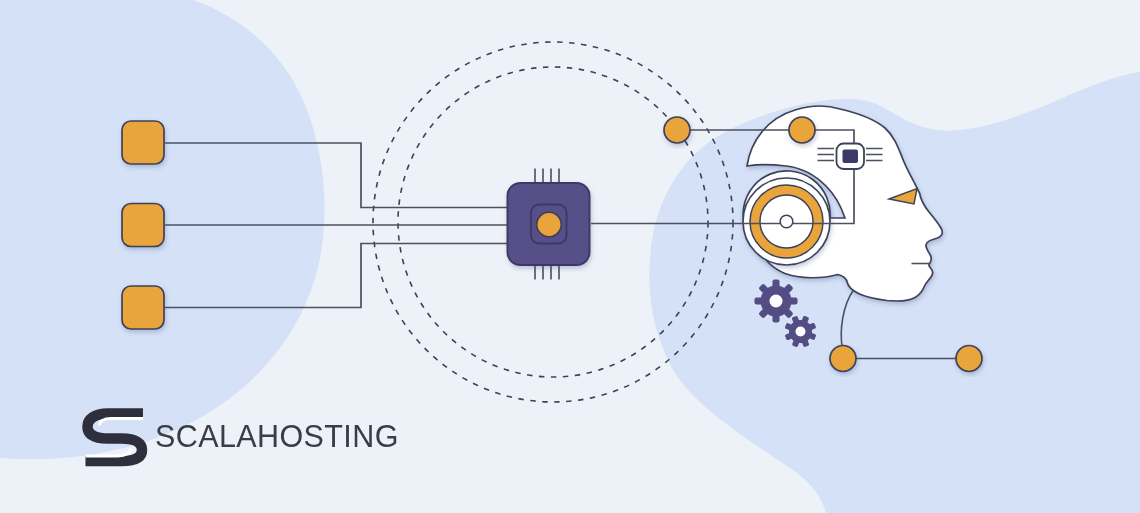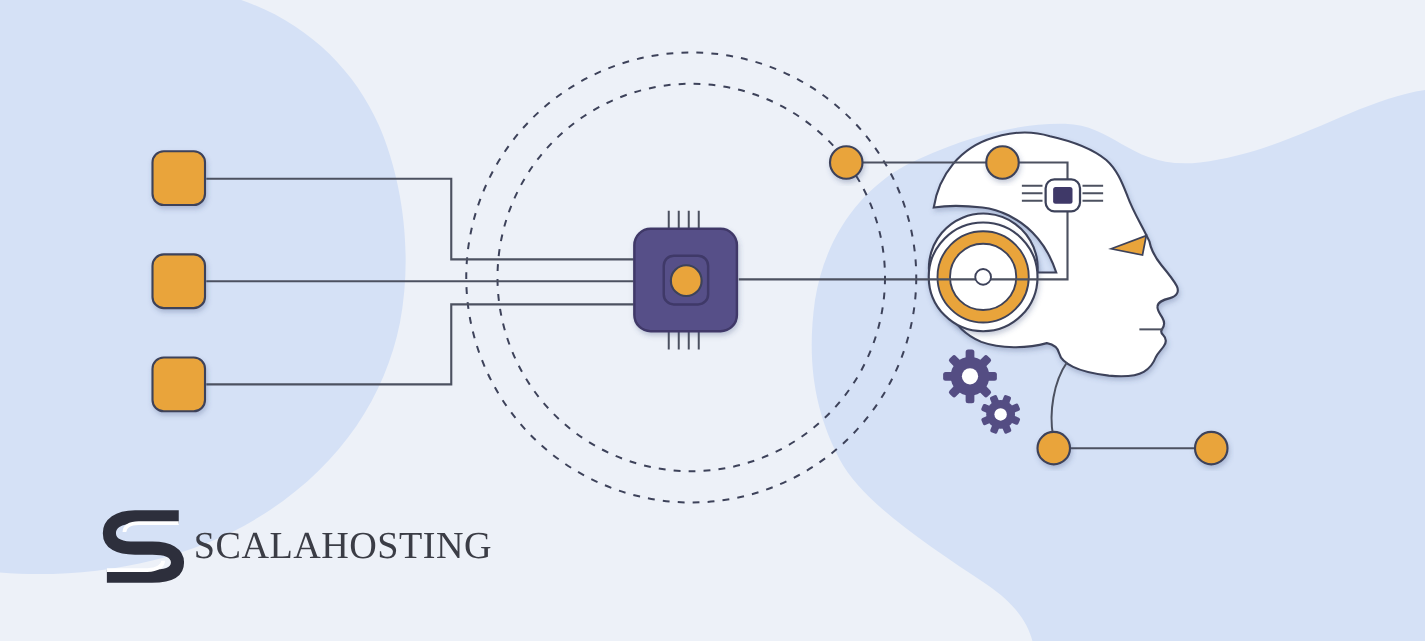--- a/index.html
+++ b/index.html
@@ -1,21 +1,21 @@
 <!DOCTYPE html>
 <html style="--c-background: #EDF1F8; --c-blob: #D5E1F6; --c-orange: #E9A43B; --c-purple: #575088; --c-purple_dark: #3F3968; --c-gear_purple: #544D83; --c-outline: #3D425A; --c-line: #4C5160; --c-white: #FFFFFF; --c-logo: #2D2F3C; --c-text: #3B3D46;"><head>
 <meta charset="utf-8">
 <style>
   html,body{margin:0;padding:0;background:#dde4ef;}
   #stage{
     position:relative;
     width:1140px;height:513px;
     overflow:hidden;
     background:var(--c-background,#EDF1F8);
-    font-family:Liberation Serif, serif;
+    font-family:Liberation Sans, sans-serif;
   }
   #stage svg{position:absolute;left:0;top:0;display:block;}
   .blob{fill:var(--c-blob,#D5E1F6);stroke:none;}
   .dashed{fill:none;stroke:var(--c-outline,#3D425A);stroke-width:1.6;stroke-dasharray:5.5 6.5;}
   .ln{fill:none;stroke:var(--c-line,#4C5160);stroke-width:1.7;}
   .ln-thin{fill:none;stroke:var(--c-line,#4C5160);stroke-width:1.6;}
   .orange-shape{fill:var(--c-orange,#E9A43B);stroke:var(--c-outline,#3D425A);stroke-width:1.7;}
   .white-shape{fill:var(--c-white,#FFFFFF);stroke:var(--c-outline,#3D425A);stroke-width:1.7;}
   .purple-shape{fill:var(--c-purple,#575088);stroke:var(--c-purple_dark,#3A3563);stroke-width:2;}
   .purple-inner{fill:none;stroke:var(--c-purple_dark,#3A3563);stroke-width:2;}

